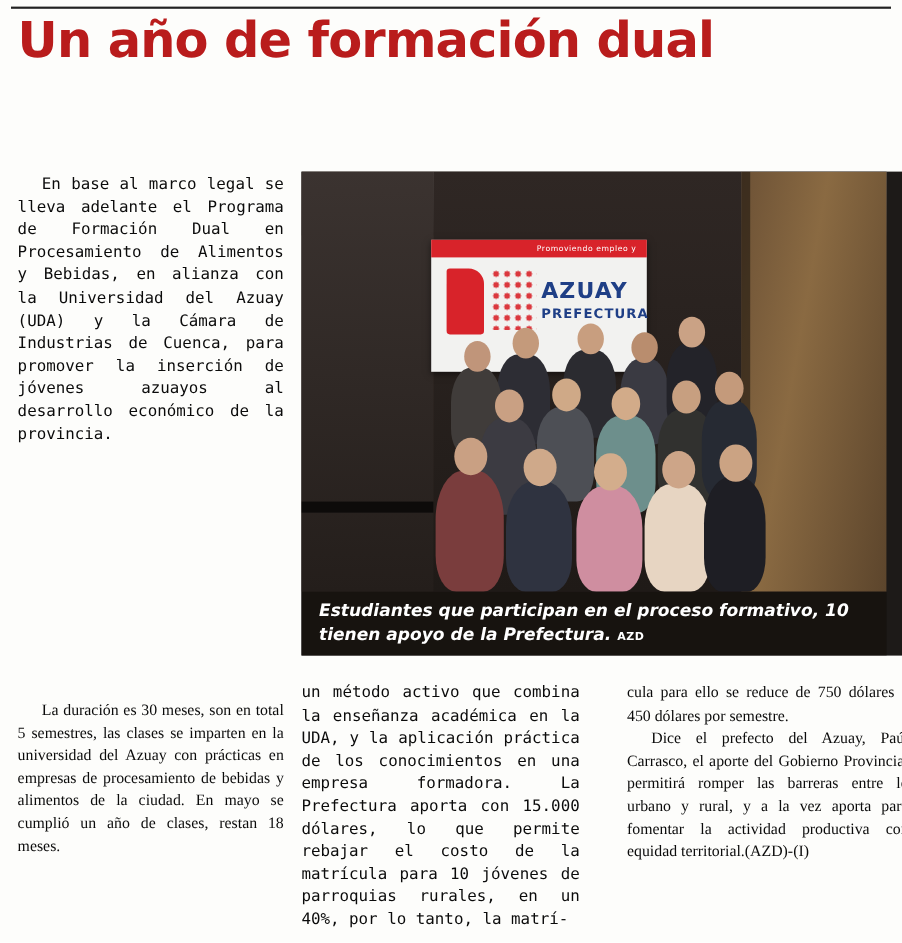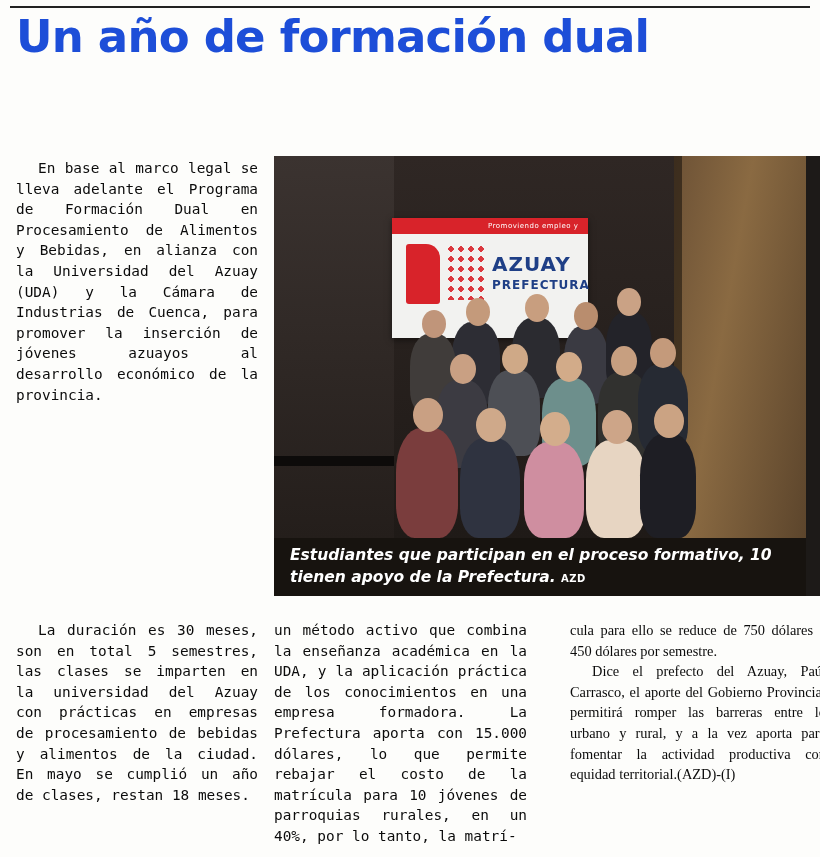--- a/index.html
+++ b/index.html
@@ -31,21 +31,21 @@
   .headline {
     position: absolute;
     left: 16px;
     top: 12px;
     width: 790px;
     font-family: "DejaVu Sans", sans-serif;
     font-weight: bold;
     font-size: 45px;
     line-height: 1.10;
     letter-spacing: -0.8px;
-    color: #1d4ed8;
+    color: #b91c1c;
   }
   .headline .line {
     display: block;
     white-space: nowrap;
   }
   
   .photo-block {
     position: absolute;
     left: 274px;
     top: 156px;
@@ -162,21 +162,21 @@
     position: absolute;
     font-family: "DejaVu Sans Mono", monospace;
     font-size: 14.4px;
     line-height: 20.6px;
     color: #0b0b0b;
     text-align: justify;
   }
   .col p { margin: 0; text-indent: 22px; }
   .col p.first { text-indent: 22px; }
   #col-1 { left: 16px;  top: 158px; width: 242px; }
-  #col-2 { left: 16px;  top: 620px; width: 242px; }
+  #col-2 { left: 16px;  top: 636px; width: 242px; font-family: Liberation Serif, serif; }
   #col-3 { left: 274px; top: 620px; width: 253px; }
   #col-4 { left: 570px; top: 620px; width: 256px; font-family: Liberation Serif, serif; }
 </style>
 </head>
 <body>
 
 <div class="page">
 
   <div class="rule-top"></div>
 

